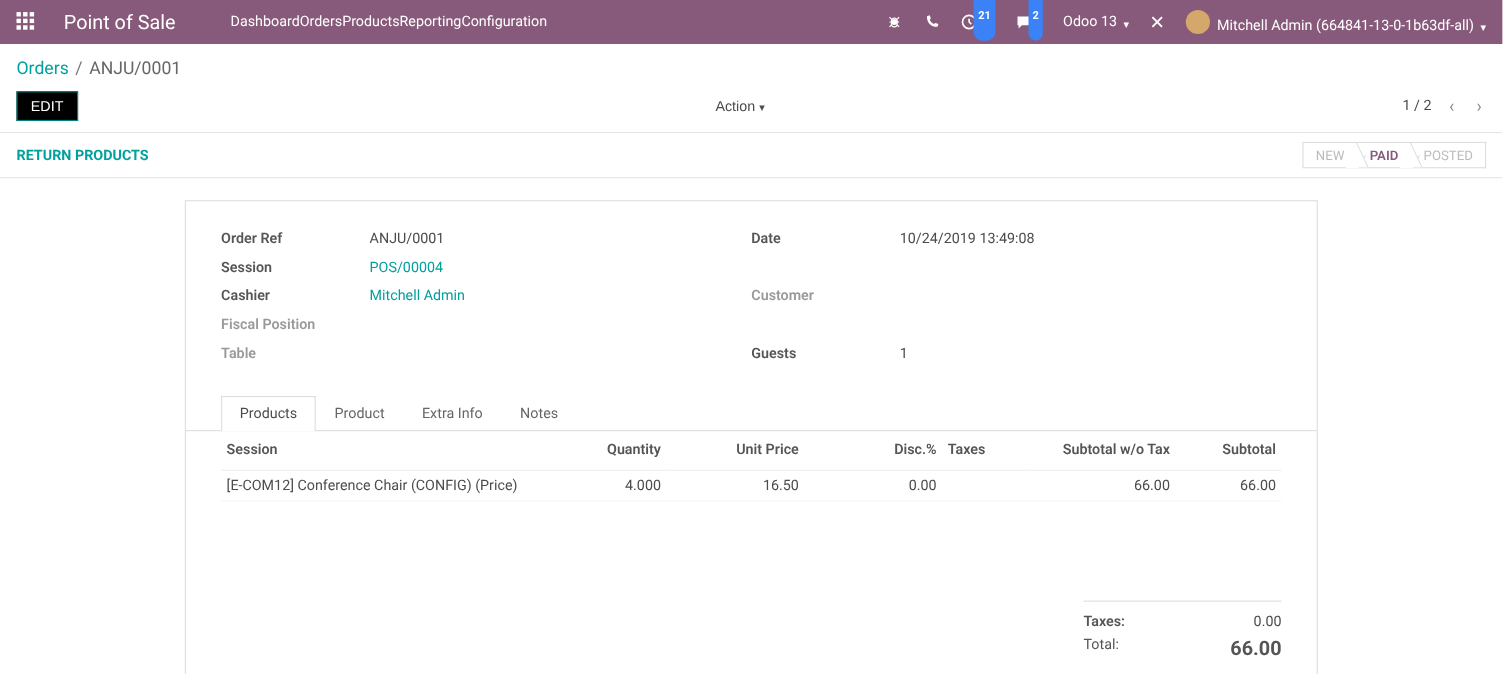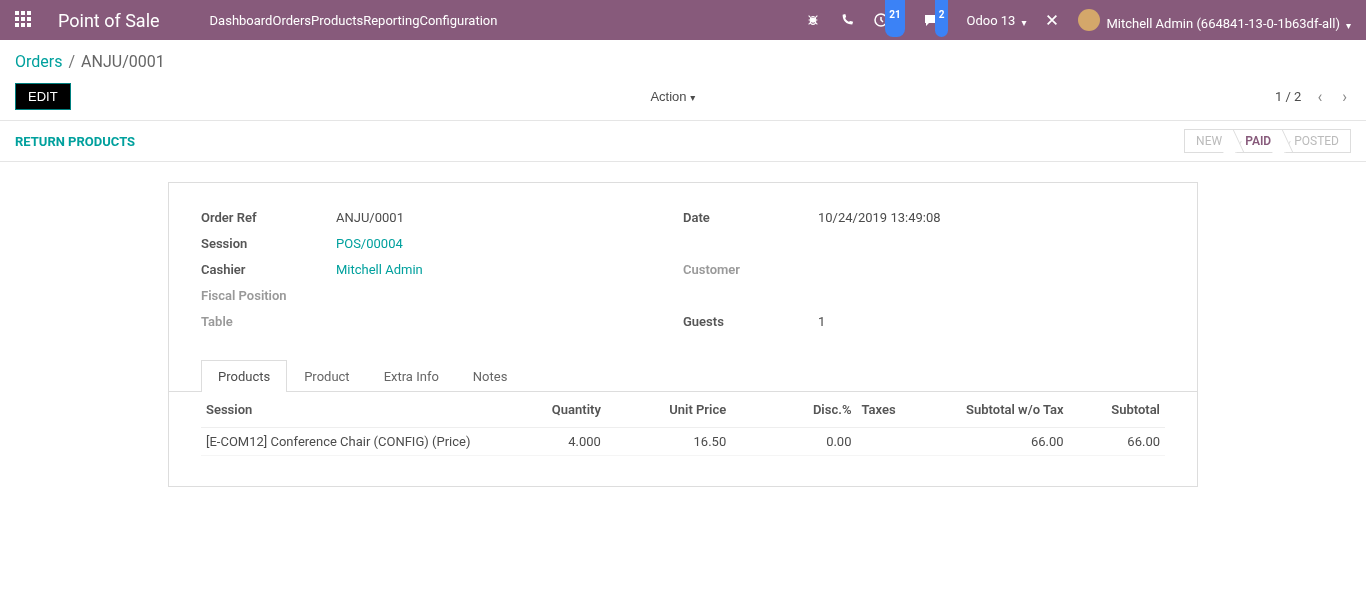--- a/index.html
+++ b/index.html
@@ -225,13 +225,25 @@
           <td class="num">16.50</td>
           <td class="num">0.00</td>
           <td></td>
           <td class="num">66.00</td>
           <td class="num">66.00</td>
         </tr>
       </tbody>
     </table>
   </div>
 
+  <div class="totals">
+    <div class="totals-inner">
+      <div class="total-row">
+        <span class="label">Taxes:</span>
+        <span class="value">0.00</span>
+      </div>
+      <div class="total-row grand">
+        <span class="label" style="font-weight:400">Total:</span>
+        <span class="value">66.00</span>
+      </div>
+    </div>
+  </div>
 </div>
 
 </body></html>

